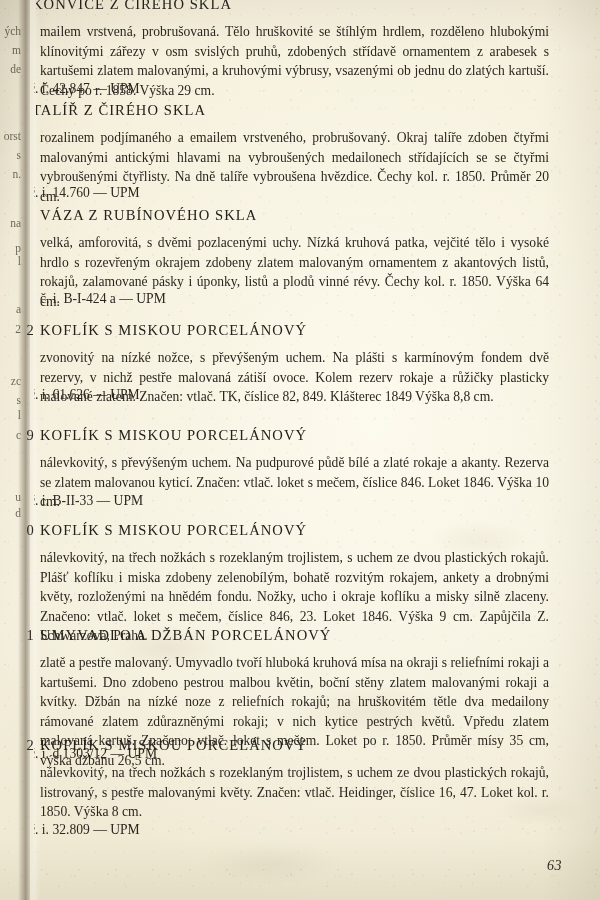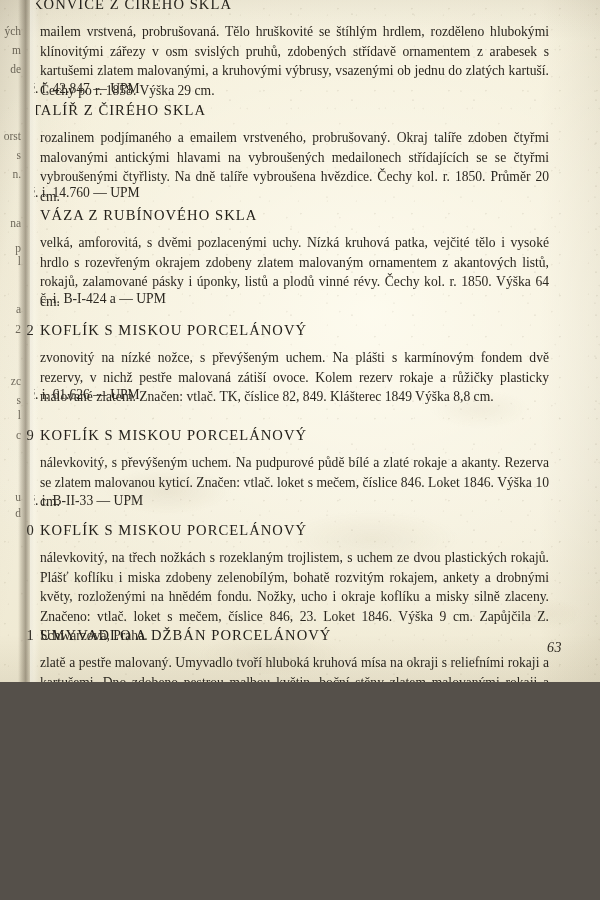--- a/index.html
+++ b/index.html
@@ -5,21 +5,21 @@
 <style>
   html, body {
     margin: 0;
     padding: 0;
     background: #55504a;
   }
 
   .page {
     position: relative;
     width: 600px;
-    height: 682px;
+    height: 900px;
     overflow: hidden;
     background: #f3eeda;
     font-family: "Liberation Serif", "DejaVu Serif", serif;
     color: #2b2721;
     
     background-image:
       radial-gradient(ellipse 120% 90% at 62% 46%, rgba(255,253,242,0.85) 0%, rgba(255,253,242,0.0) 62%),
       linear-gradient(100deg, rgba(150,140,118,0.30) 0%, rgba(150,140,118,0.06) 7%, rgba(0,0,0,0) 16%),
       linear-gradient(270deg, rgba(176,166,142,0.22) 0%, rgba(0,0,0,0) 10%),
       linear-gradient(0deg, rgba(176,166,142,0.18) 0%, rgba(0,0,0,0) 7%),

